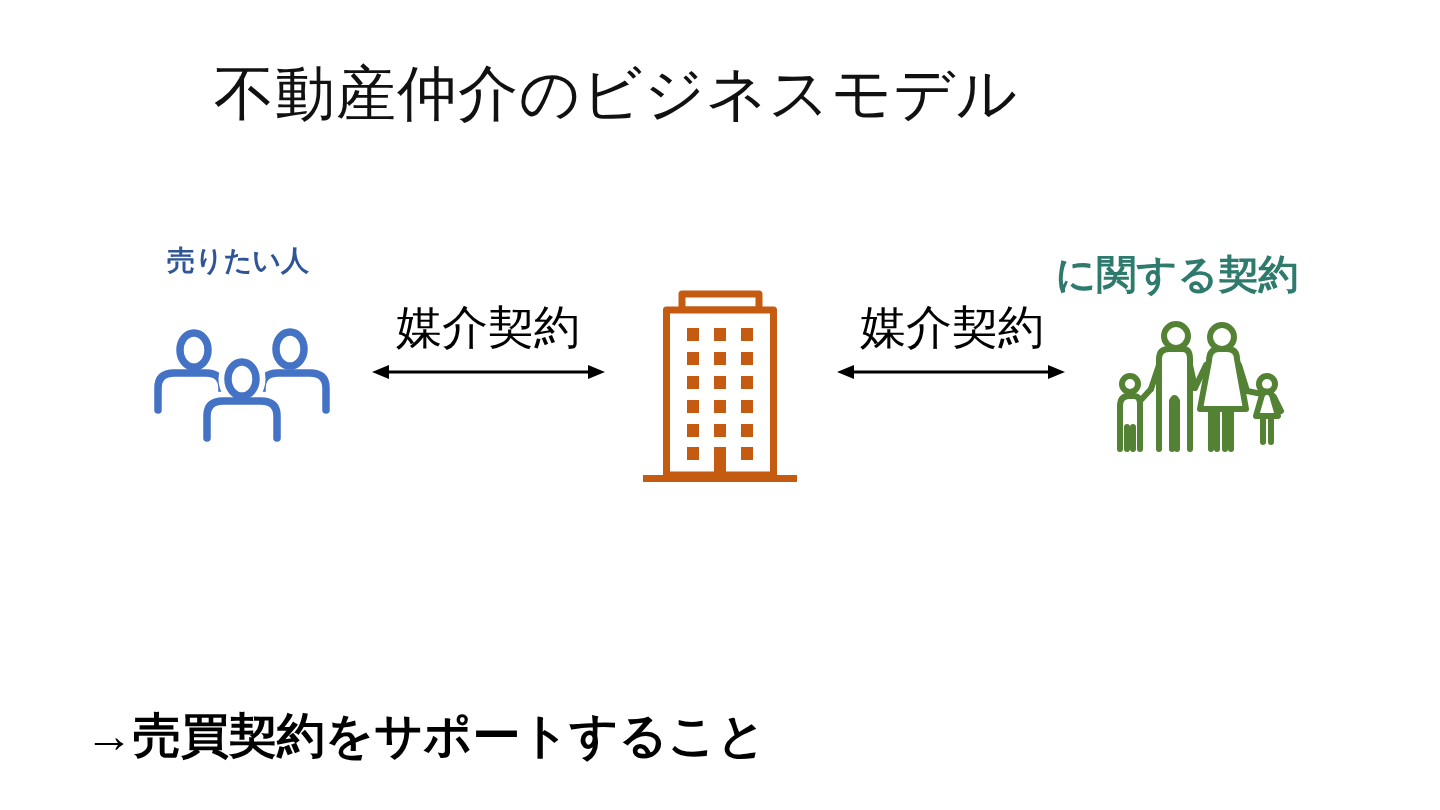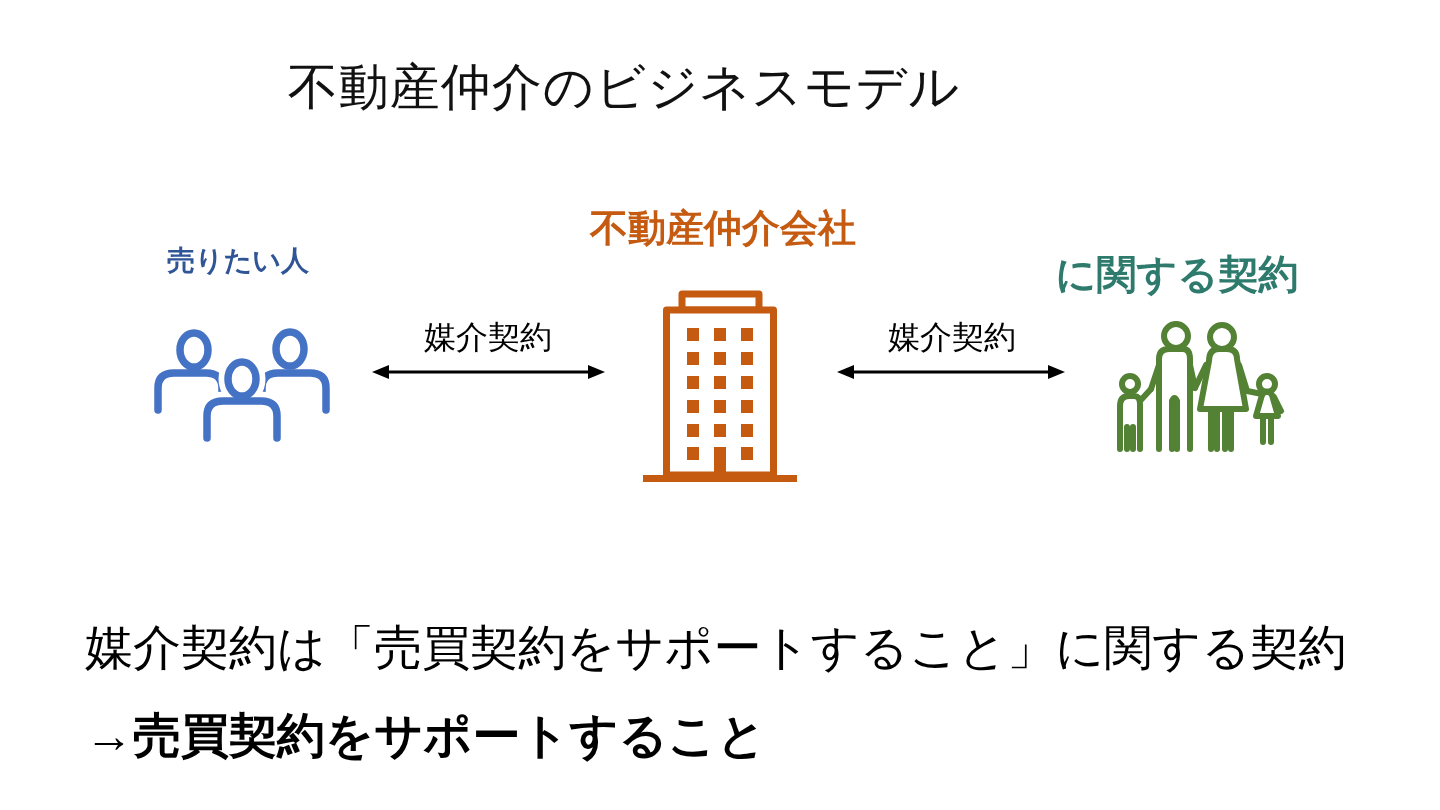--- a/index.html
+++ b/index.html
@@ -12,24 +12,24 @@
     position: relative;
     width: 1440px;
     height: 810px;
     background: var(--background, #fff);
     overflow: hidden;
   }
   .abs { position: absolute; }
 
   .title {
     top: 54px;
-    left: 12px;
+    left: 4px;
     width: 1224px;
     text-align: center;
-    font-size: 50px;
+    font-size: 60px;
     font-weight: 400;
     color: var(--title-black, #111);
     letter-spacing: 1px;
     white-space: nowrap;
   }
 
   .party-label {
     font-weight: 700;
     text-align: center;
     white-space: nowrap;
@@ -50,24 +50,24 @@
   }
   .buyer-label {
     top: 247px;
     left: 1027px;
     width: 300px;
     font-size: 40px;
     color: var(--buyer-label, #2E7B6E);
   }
 
   .arrow-label {
-    top: 316px;
+    top: 297px;
     width: 300px;
     text-align: center;
-    font-size: 32px;
+    font-size: 46px;
     font-weight: 400;
     color: var(--note-black, #000);
     white-space: nowrap;
   }
   .arrow-label.left  { left: 338px; }
   .arrow-label.right { left: 802px; }
 
   .icon-seller   { top: 328px; left: 150px; width: 184px; height: 134px; color: var(--seller-icon, #4472C4); }
   .icon-company  { top: 288px; left: 643px; width: 154px; height: 194px; color: var(--company-orange, #C55A11); }
   .icon-buyer    { top: 320px; left: 1106px; width: 184px; height: 134px; color: var(--buyer-icon, #548235); }
@@ -99,21 +99,20 @@
     stroke-linejoin: round;
   }
 </style>
 </head>
 <body>
 
 <div class="slide">
 
   <div class="abs title">不動産仲介のビジネスモデル</div>
 
-  <div class="abs party-label company-label">不動産仲介会社</div>
   <div class="abs party-label seller-label">売りたい人</div>
   <div class="abs party-label buyer-label">に関する契約</div>
 
   <div class="abs arrow-label left">媒介契約</div>
   <div class="abs arrow-label right">媒介契約</div>
 
   <div class="abs icon-arrow-l">
     <svg viewBox="0 0 233 22">
       <line x1="15" y1="11" x2="218" y2="11" stroke="currentColor" stroke-width="3.2"></line>
       <polygon points="0,11 17,4 17,18" fill="currentColor"></polygon>
@@ -201,16 +200,15 @@
 
         <circle cx="161" cy="63" r="8"></circle>
         <path d="M150,95 L156,74 Q161,67 166,74 L172,95 Z"></path>
         <path d="M157,95 L157,121 M165,95 L165,121"></path>
         <path d="M156,73 L141,70"></path>
         <path d="M168,76 L175,90"></path>
       </g>
     </svg>
   </div>
 
-  <div class="abs note note-line1">媒介契約は「売買契約をサポートすること」に関する契約</div>
   <div class="abs note note-line2">→売買契約をサポートすること</div>
 
 </div>
 
 </body></html>

